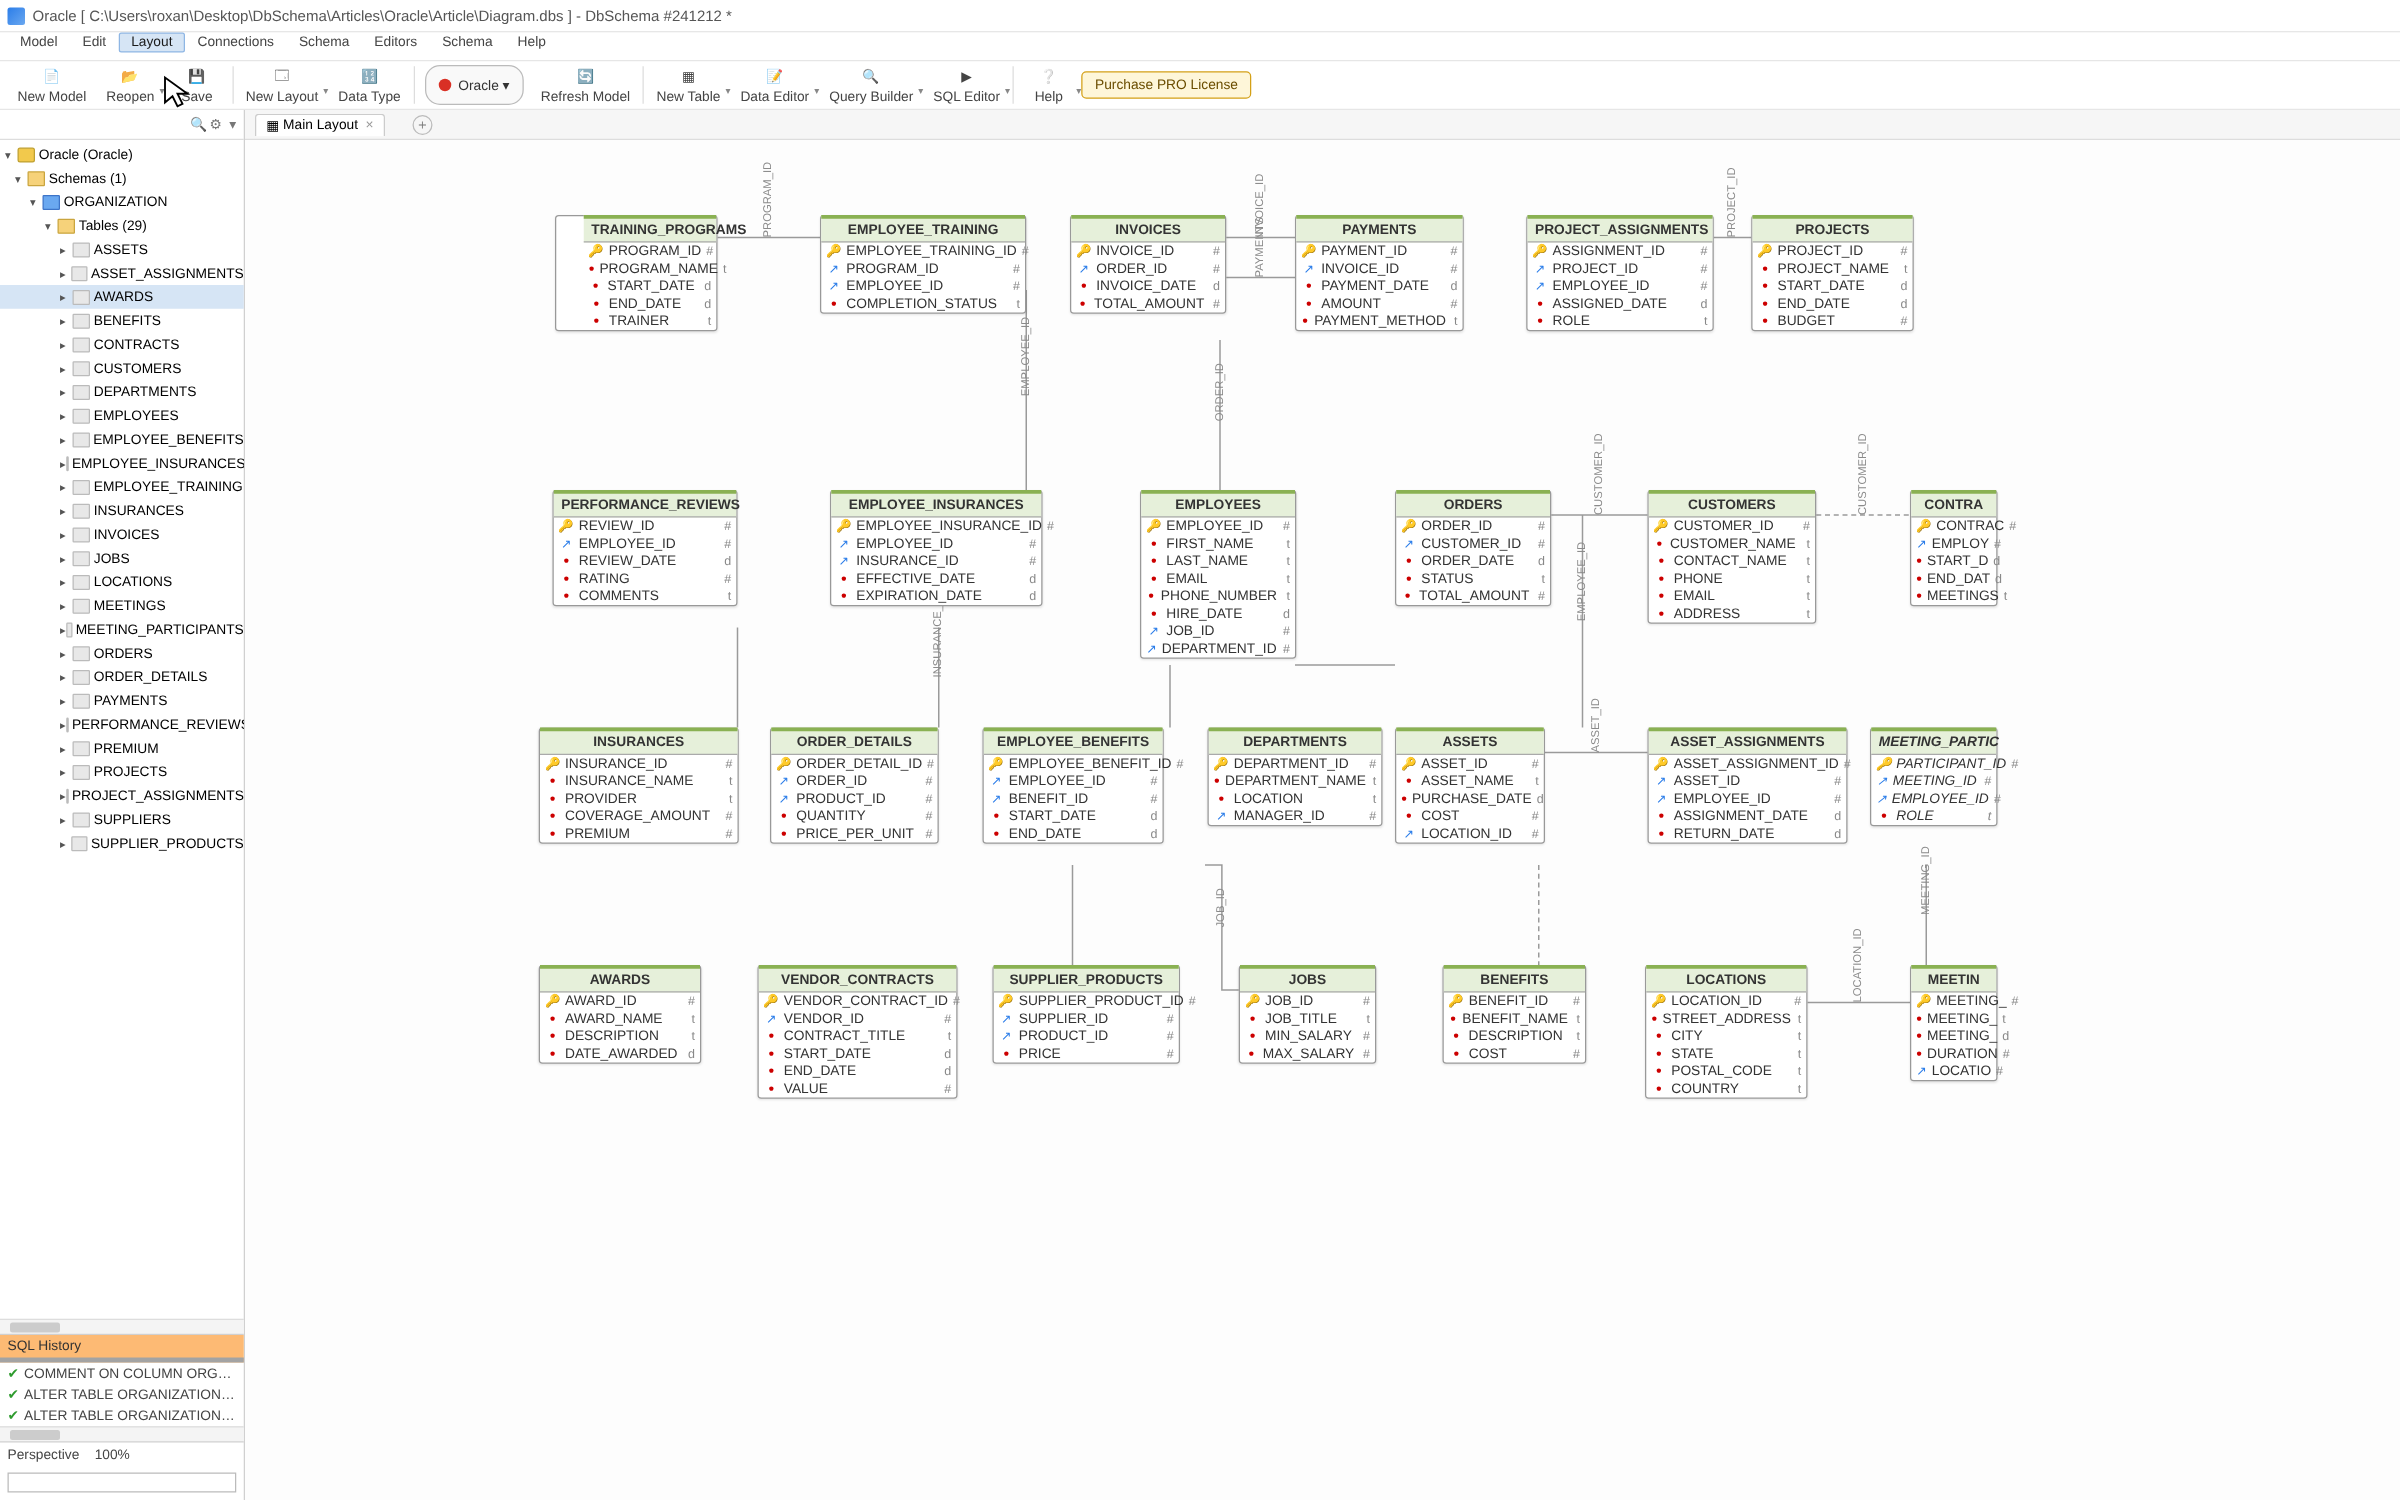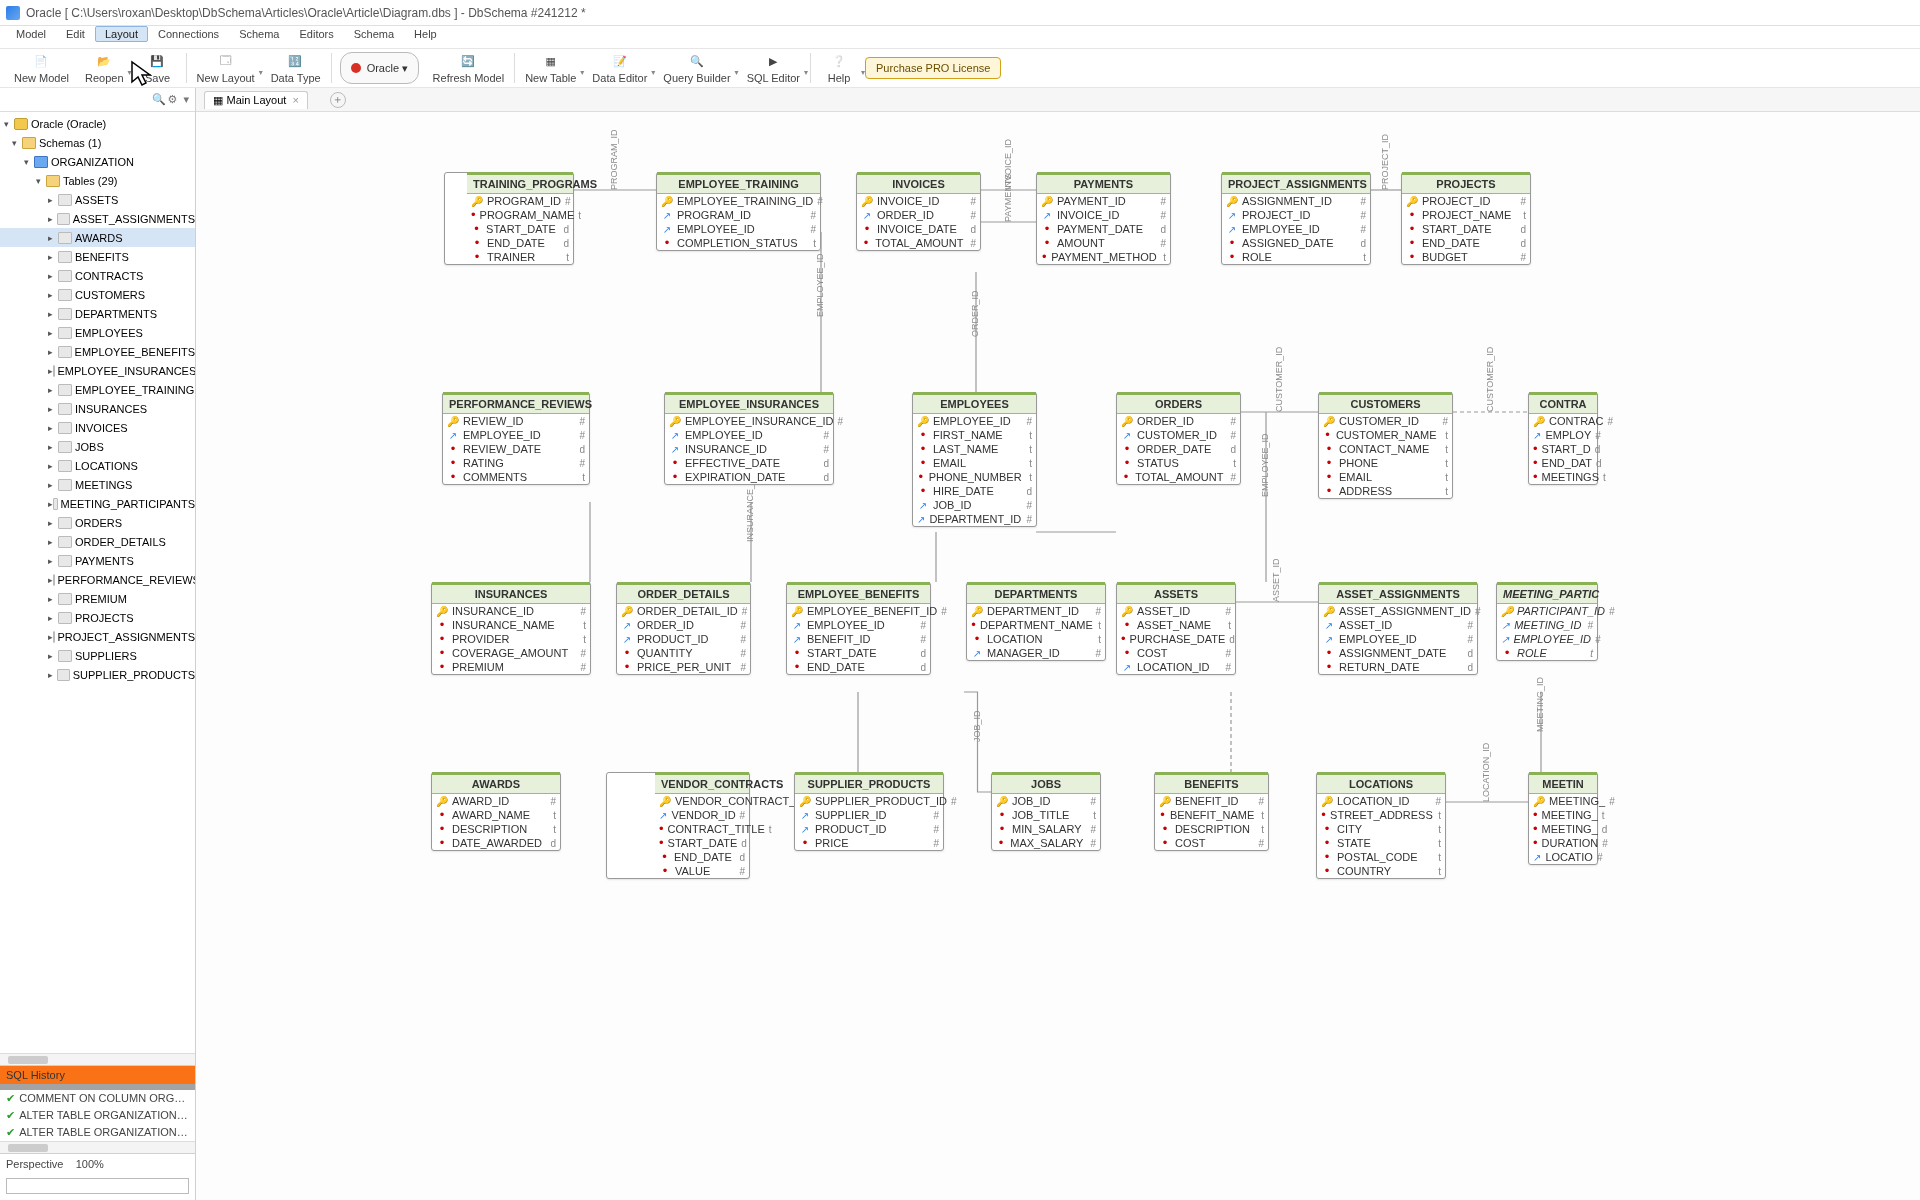--- a/index.html
+++ b/index.html
@@ -38,21 +38,21 @@
 .tree-node.db .icon { background: #f2c94c; border: 1px solid #bfa030; border-radius: 2px; }
 .tree-node.schema .icon { background: #6aa8f0; border: 1px solid #3d74c8; border-radius: 1px; }
 .tree-node.folder .icon { background: #f6d27a; border: 1px solid #caa53e; border-radius: 1px; }
 .tree-node.table .icon { background: #e8e8e8; border: 1px solid #bbb; border-radius: 1px; }
 .tree-node.selected { background: #d6e5f5; }
 .lvl1 { padding-left: 12px; }
 .lvl2 { padding-left: 24px; }
 .lvl3 { padding-left: 36px; }
 .lvl4 { padding-left: 48px; }
 .sql-hist { border-top: 1px solid #d0d0d0; }
-.sql-hist .hdr { padding: 3px 6px; color: #333; background: #f97316; border-bottom: 6px solid #a3a3a3; }
+.sql-hist .hdr { padding: 3px 6px; color: #333; background: #fdba74; border-bottom: 4px solid #a3a3a3; }
 .sql-hist .row { padding: 2px 6px; white-space: nowrap; overflow: hidden; text-overflow: ellipsis; color: #444; }
 .sql-hist .row .ok { color: #2e9b2e; margin-right: 4px; }
 .perspective { border-top: 1px solid #d0d0d0; padding: 4px 6px; color: #444; }
 .persp-box { border: 1px solid #bbb; height: 16px; margin: 4px 6px 6px; background: #fff; }
 .hscroll { height: 12px; background: #f4f4f4; border-top: 1px solid #ddd; display: flex; align-items: center; }
 .hscroll .thumb { width: 40px; height: 8px; background: #ccc; margin-left: 8px; border-radius: 2px; }
 
 
 .canvas-wrap { flex: 1; display: flex; flex-direction: column; background: #fafafa; }
 .tabstrip { height: 24px; display: flex; align-items: center; background: #f6f6f6; border-bottom: 1px solid #ddd; padding: 0 8px; }
@@ -981,21 +981,21 @@
               <span class="nm">DESCRIPTION</span>
               <span class="tp">t</span>
             </div>
             <div class="r">
               <span class="k dot">•</span>
               <span class="nm">DATE_AWARDED</span>
               <span class="tp">d</span>
             </div>
           </div>
         </div>
-        <div class="ert" style="left: 410px; top: 660px; width: 144px; padding-left: 48px;">
+        <div class="ert" style="left: 410px; top: 660px; width: 160px;">
           <div class="hdr g">VENDOR_CONTRACTS</div>
           <div class="rows">
             <div class="r">
               <span class="k pk">🔑</span>
               <span class="nm">VENDOR_CONTRACT_ID</span>
               <span class="tp">#</span>
             </div>
             <div class="r">
               <span class="k fk">↗</span>
               <span class="nm">VENDOR_ID</span>

